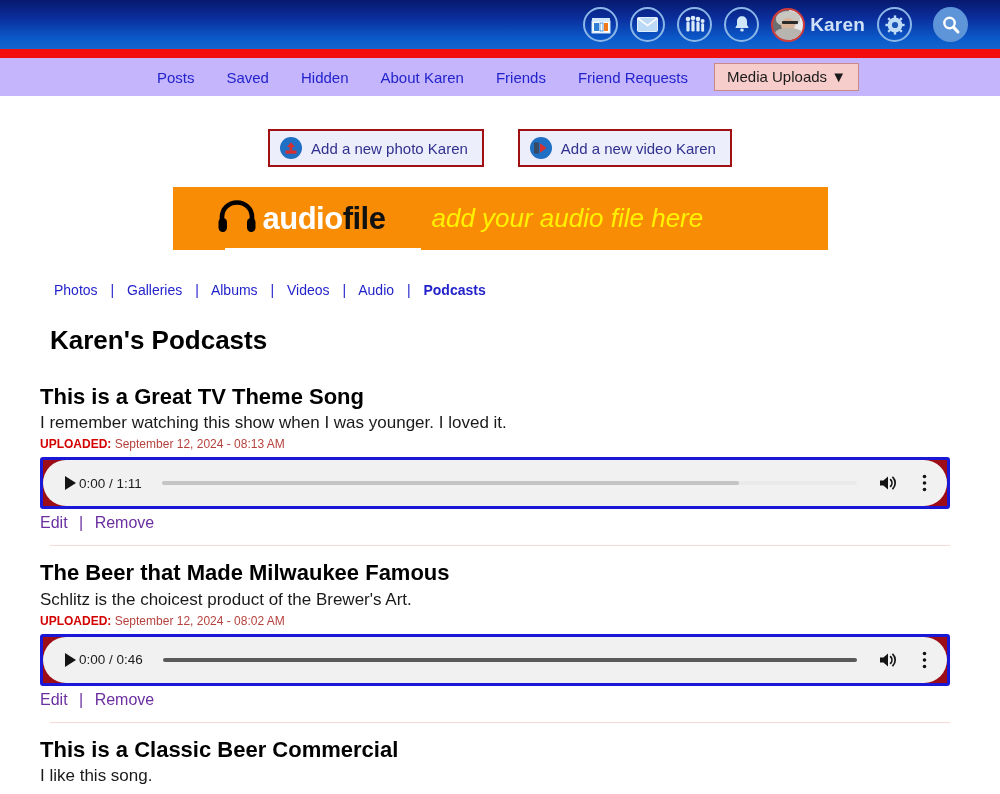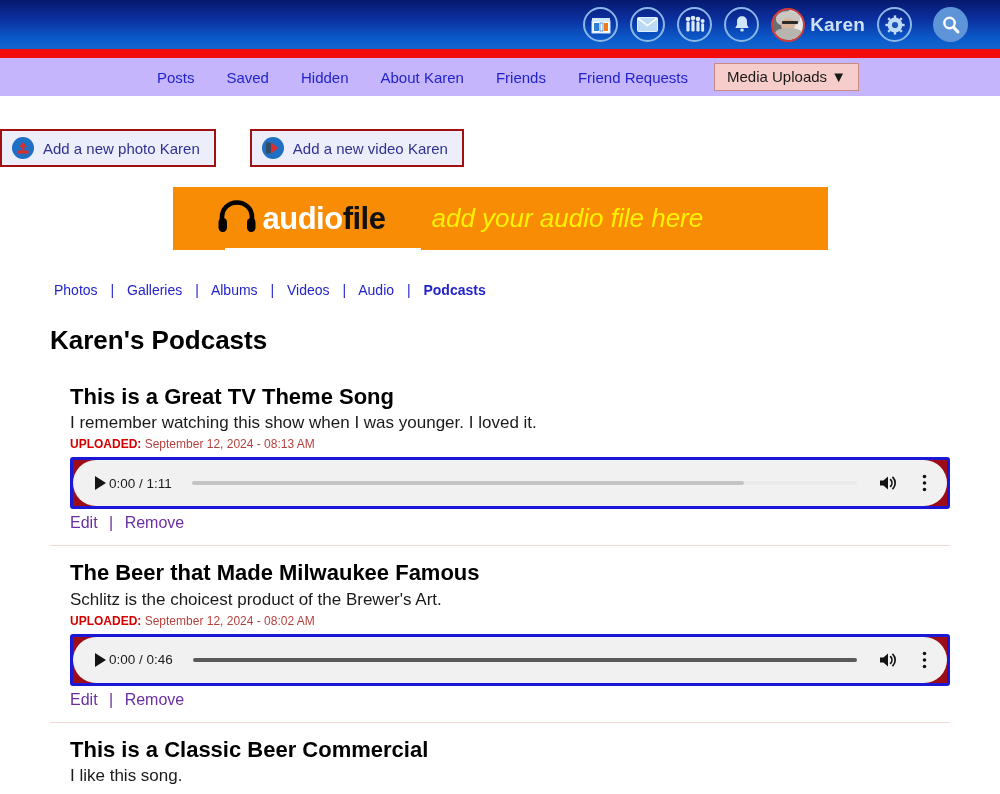--- a/index.html
+++ b/index.html
@@ -128,21 +128,21 @@
     cursor: pointer;
     font-family: "Liberation Sans", sans-serif;
     line-height: 1;
   }
 
   
   .main { padding: 0; }
 
   .addrow {
     display: flex;
-    justify-content: flex-start;
+    justify-content: center;
     gap: 34px;
     margin-top: 33px;
   }
   .addbtn {
     border: 2px solid #a01010;
     background: #eceefb;
     display: flex;
     align-items: center;
     gap: 9px;
     padding: 6px 14px 6px 10px;
@@ -220,21 +220,21 @@
   
   .ptitle {
     margin: 27px 8px 0 50px;
     font-size: 26px;
     font-weight: bold;
     color: #000;
   }
 
   
   .plist { margin-top: 28px; }
-  .pitem { padding: 0 50px 0 70px; }
+  .pitem { padding: 0 50px 0 40px; }
   .pitem h3 {
     margin: 0;
     font-size: 22px;
     font-weight: bold;
     color: #000;
     line-height: 1.15;
   }
   .pdesc {
     margin: 4px 0 0 0;
     font-size: 17px;

